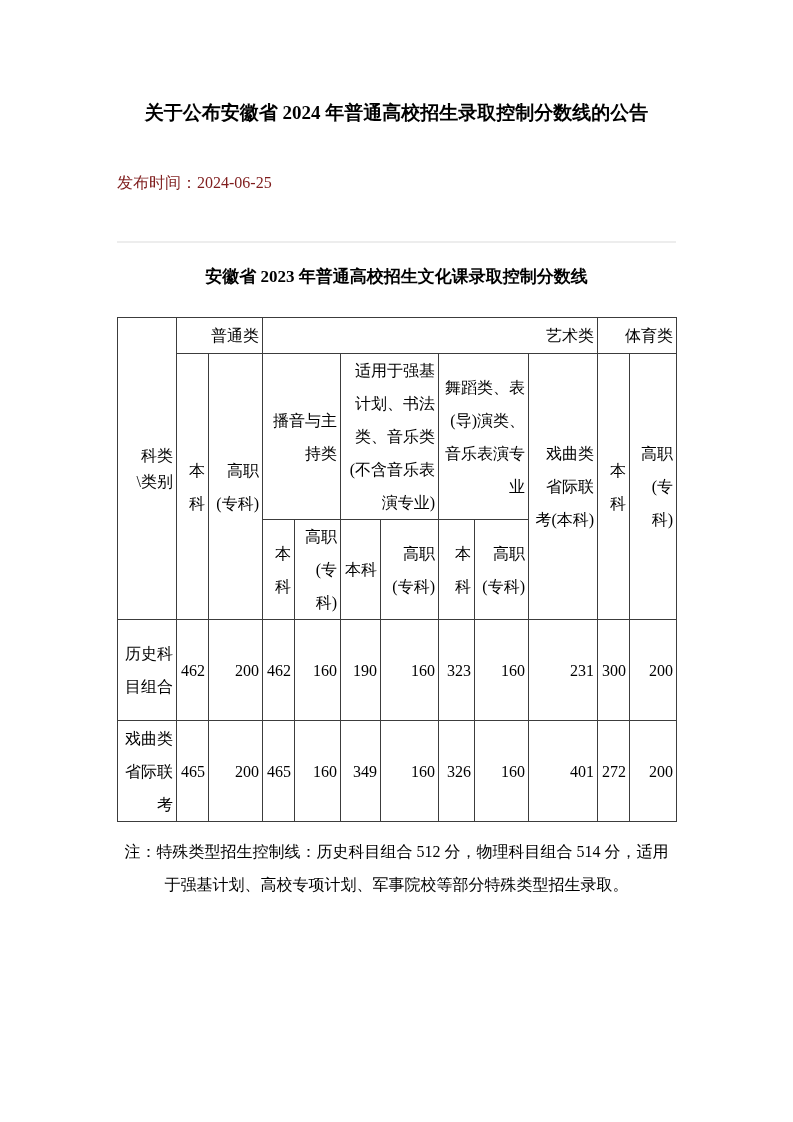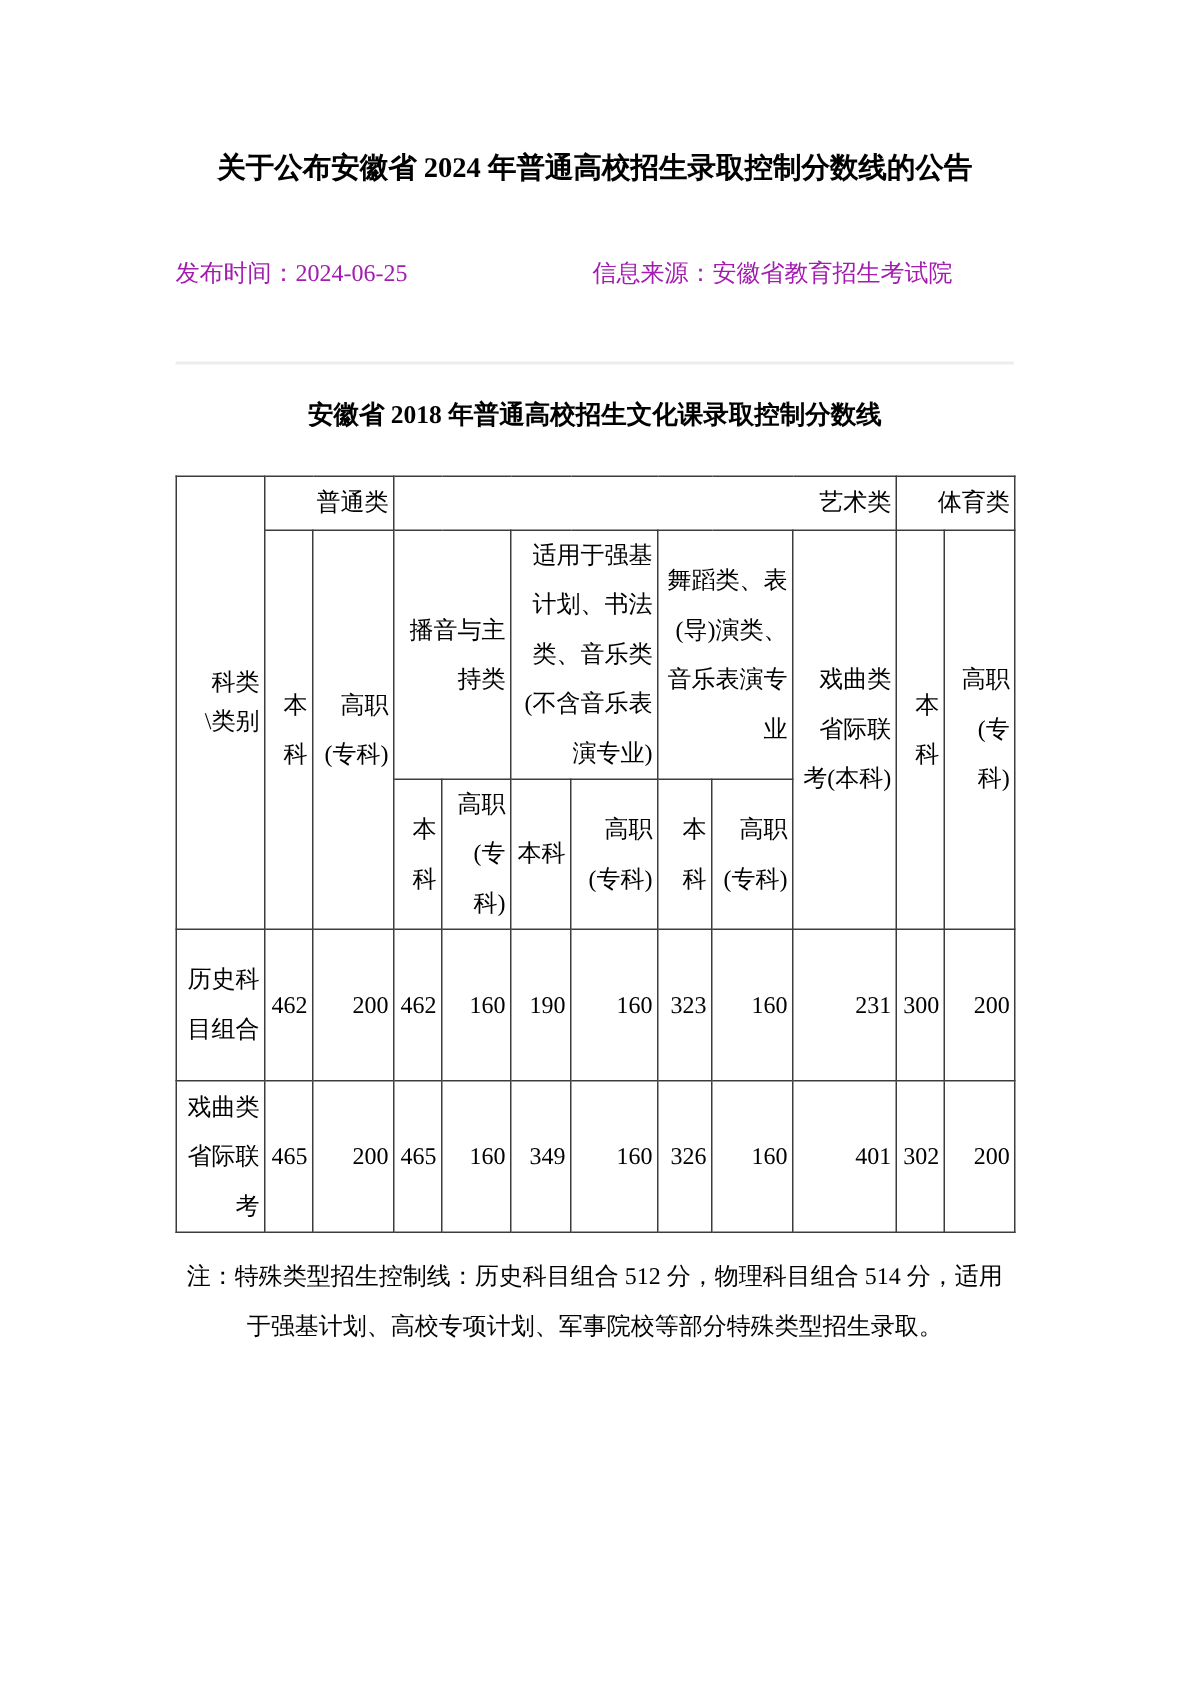--- a/index.html
+++ b/index.html
@@ -14,21 +14,21 @@
     margin: 98px 0 0 0;
     font-size: 19px;
     font-weight: bold;
     text-align: center;
     line-height: 30px;
   }
   .meta-row {
     margin-top: 42px;
     display: flex;
     font-size: 16px;
-    color: #a21caf;
+    color: #7f1d1d;
     line-height: 26px;
   }
   .meta-publish { width: 278px; flex: none; }
   .meta-source { flex: none; }
   .divider {
     margin: 45px 0 0 0;
     border: 0;
     border-top: 2px solid #ededed;
     height: 0;
   }
@@ -69,26 +69,25 @@
 </style>
 </head>
 <body>
 
 <div class="content">
 
   <h1 class="doc-title">关于公布安徽省 2024 年普通高校招生录取控制分数线的公告</h1>
 
   <div class="meta-row">
     <span class="meta-publish">发布时间：2024-06-25</span>
-    <span class="meta-source">信息来源：安徽省教育招生考试院</span>
   </div>
 
   <hr class="divider">
 
-  <div class="table-caption">安徽省 2018 年普通高校招生文化课录取控制分数线</div>
+  <div class="table-caption">安徽省 2023 年普通高校招生文化课录取控制分数线</div>
 
   <table class="score-table">
     <colgroup>
       <col style="width:59px">
         <col style="width:32px">
         <col style="width:54px">
       <col style="width:32px">
         <col style="width:46px">
         <col style="width:40px">
       <col style="width:58px">
@@ -141,21 +140,21 @@
         <td>戏曲类省际联考</td>
         <td>465</td>
         <td>200</td>
         <td>465</td>
         <td>160</td>
         <td>349</td>
         <td>160</td>
         <td>326</td>
         <td>160</td>
         <td>401</td>
-        <td>302</td>
+        <td>272</td>
         <td>200</td>
       </tr>
     </tbody>
   </table>
 
   <div class="note">注：特殊类型招生控制线：历史科目组合 512 分，物理科目组合 514 分，适用于强基计划、高校专项计划、军事院校等部分特殊类型招生录取。</div>
 
 </div>
 
 </body></html>

